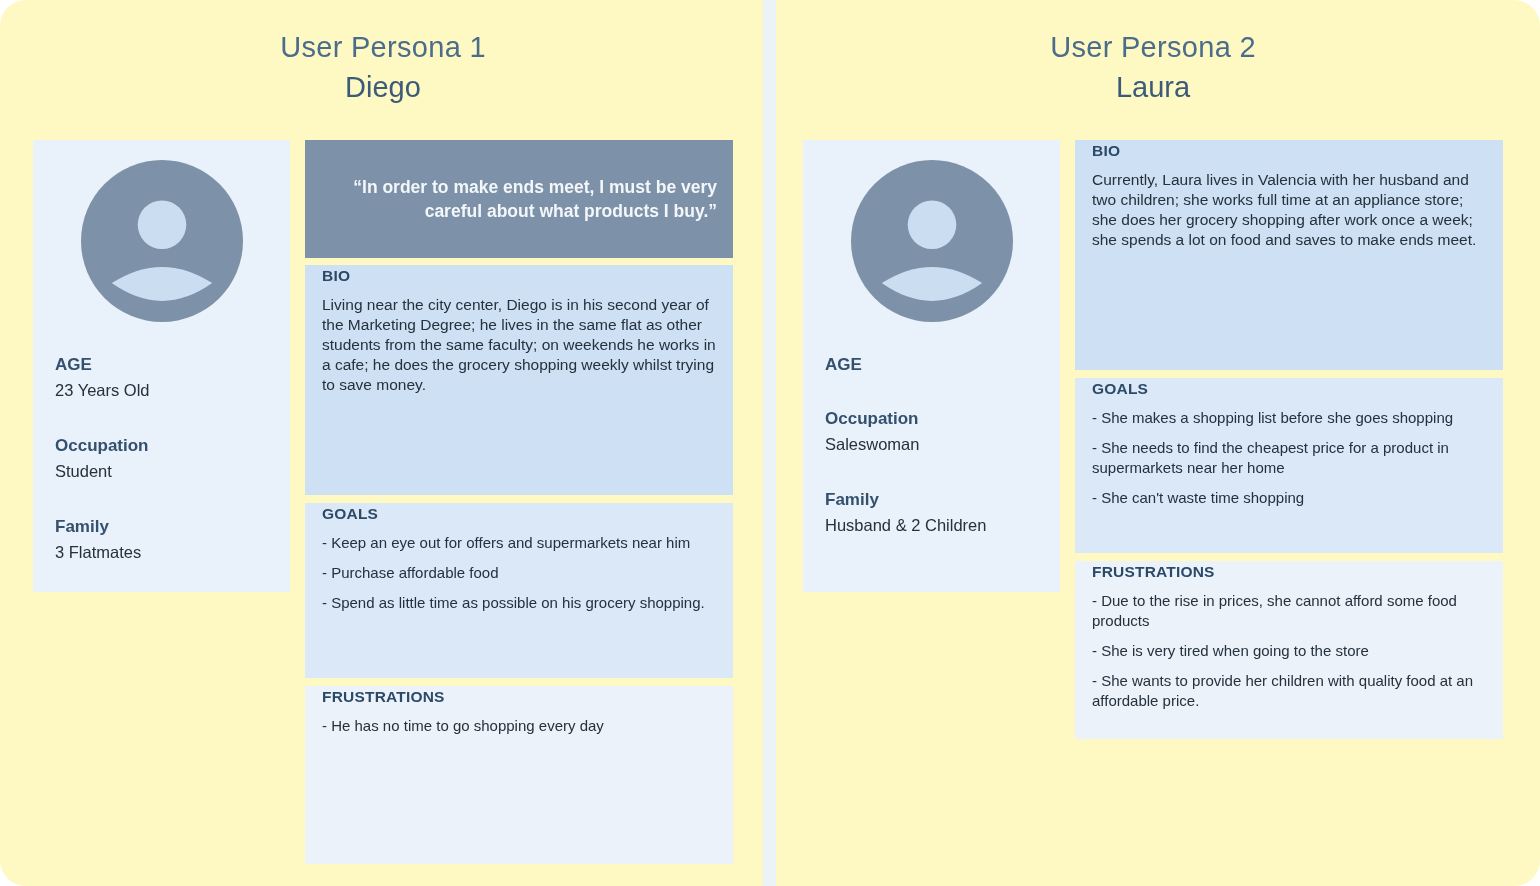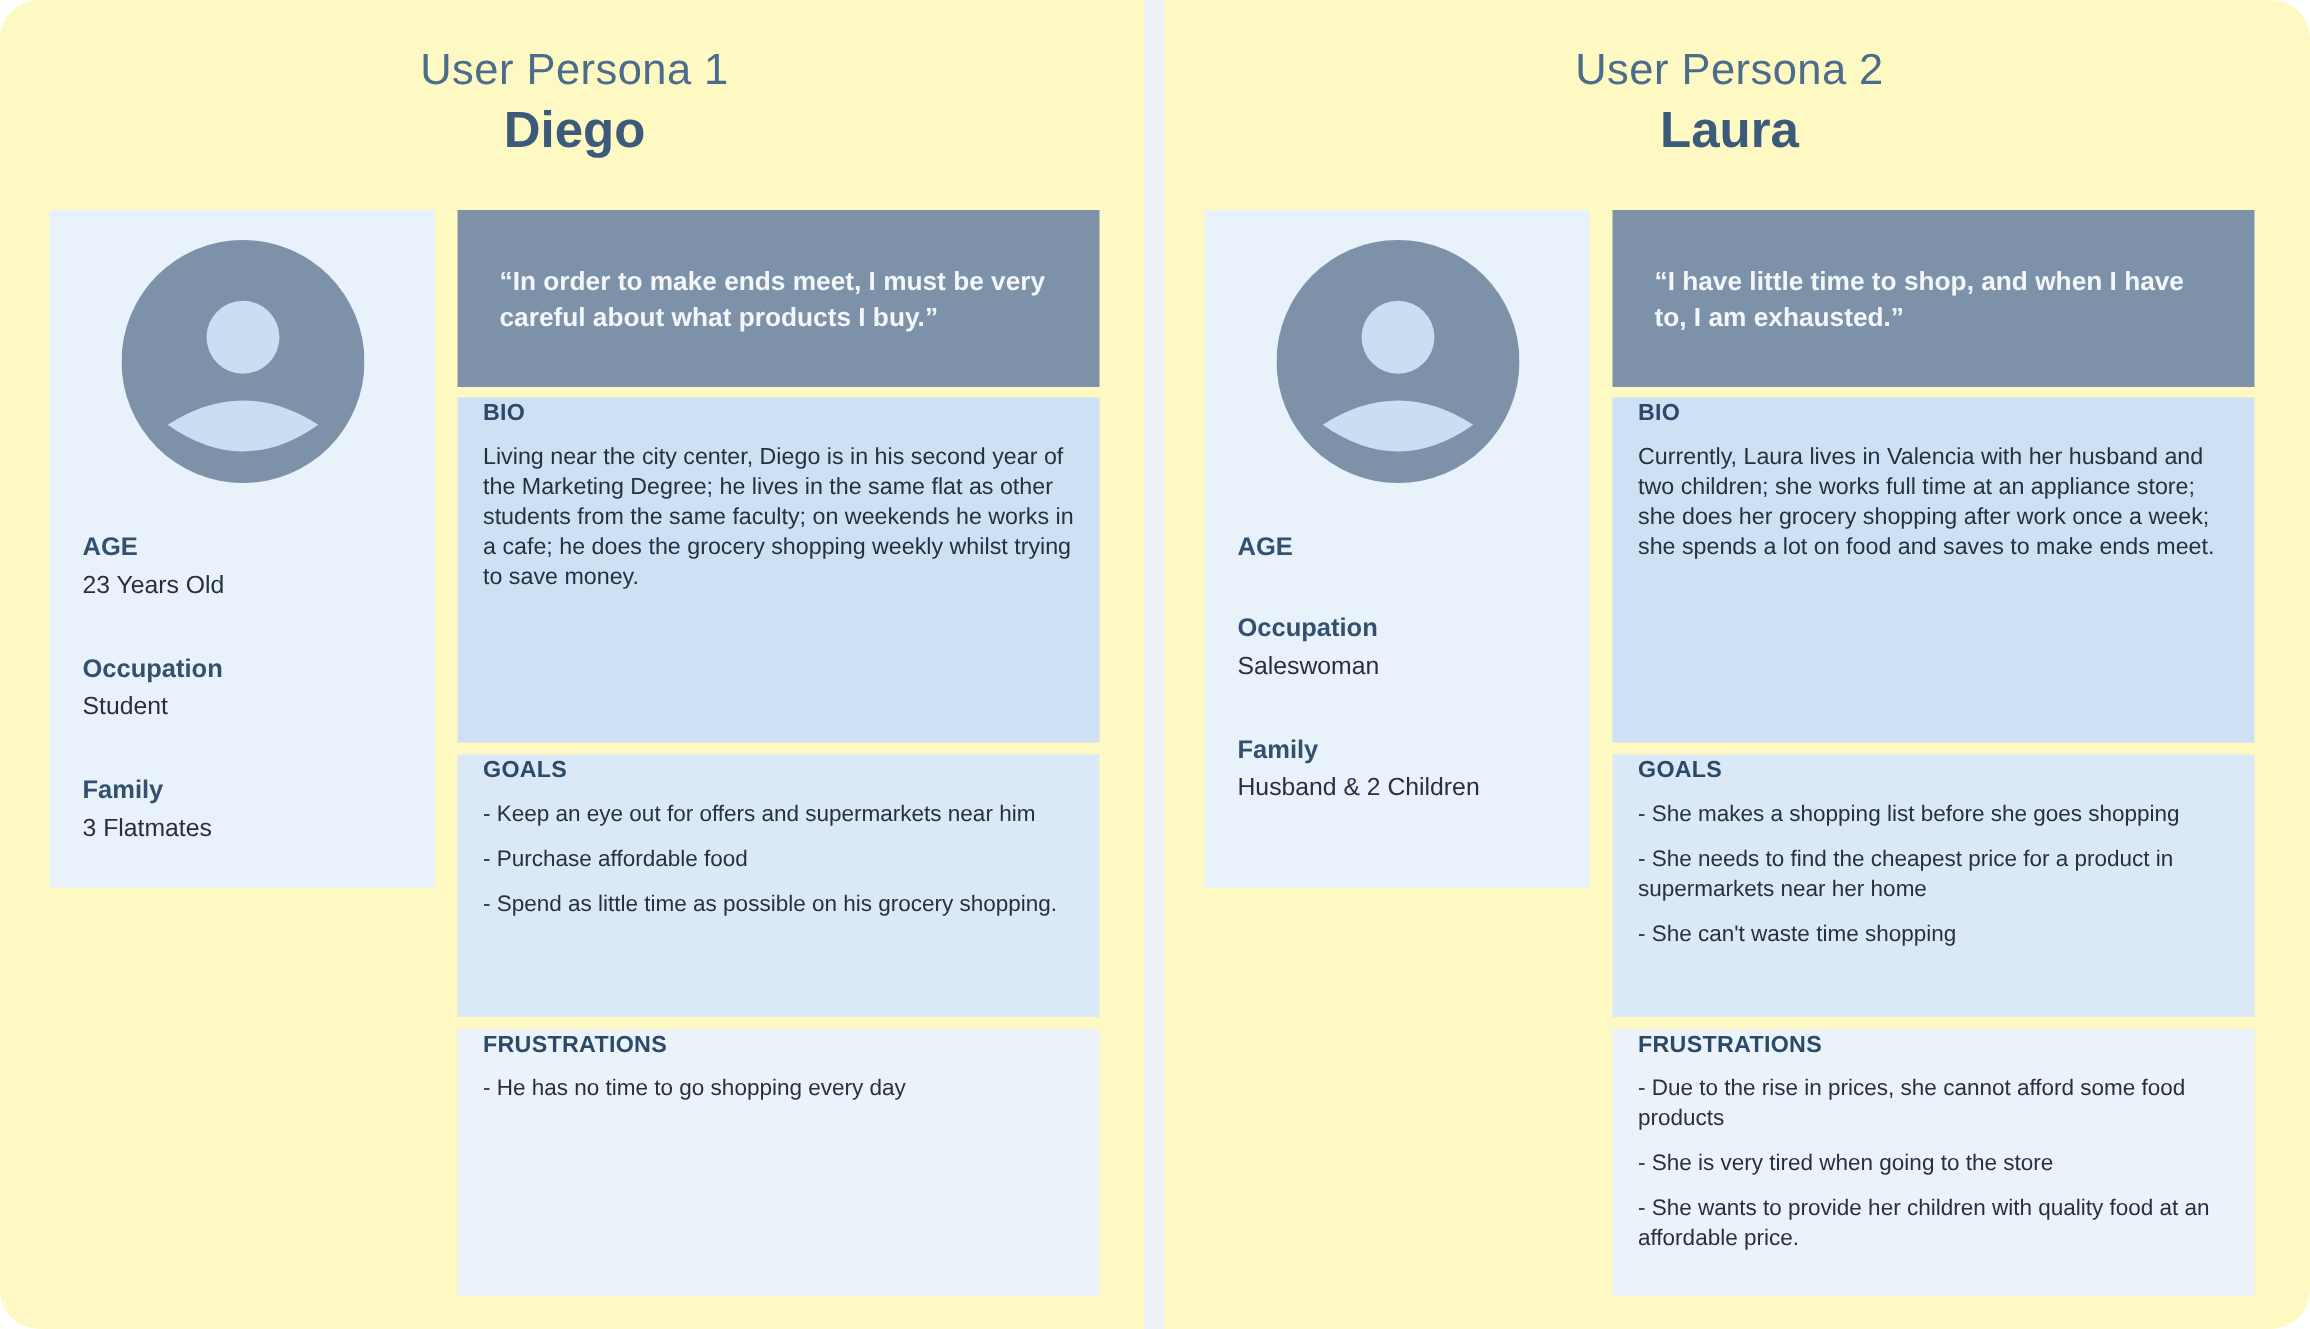--- a/index.html
+++ b/index.html
@@ -38,22 +38,22 @@
     text-align: center;
   }
   .persona-title {
     font-size: 29px;
     font-weight: 400;
     color: #4C6C8C;
     letter-spacing: 0.3px;
     line-height: 40px;
   }
   .persona-name {
-    font-size: 34px;
-    font-weight: 700;
+    font-size: 29px;
+    font-weight: 400;
     color: #3C5A7A;
     line-height: 40px;
   }
 
   
   .info-panel {
     position: absolute;
     left: 0; top: 140px;
     width: 257px; height: 452px;
     background: #E9F1FA;
@@ -86,22 +86,22 @@
     position: absolute;
     left: 272px; top: 140px;
     width: 428px;
   }
   .quote-box {
     height: 118px;
     background: #7D92A8;
     display: flex;
     align-items: center;
     justify-content: center;
-    text-align: left;
-    padding: 0 28px;
+    text-align: right;
+    padding: 0 16px;
     margin-bottom: 7px;
   }
   .quote-text {
     color: #F3F6FA;
     font-size: 17.5px;
     font-weight: 700;
     line-height: 24px;
   }
   .section {
     padding: 2px 17px;
@@ -213,23 +213,20 @@
           <div class="info-value">Saleswoman</div>
         </div>
         <div class="info-entry">
           <div class="info-label">Family</div>
           <div class="info-value">Husband &amp; 2 Children</div>
         </div>
       </div>
     </div>
 
     <div class="sections">
-      <div class="quote-box">
-        <div class="quote-text">“I have little time to shop, and when I have to, I am exhausted.”</div>
-      </div>
       <div class="section bio">
         <div class="section-heading">BIO</div>
         <div class="section-text">Currently, Laura lives in Valencia with her husband and two children; she works full time at an appliance store; she does her grocery shopping after work once a week; she spends a lot on food and saves to make ends meet.</div>
       </div>
       <div class="section goals">
         <div class="section-heading">GOALS</div>
         <div>
             <div class="bullet-item">- She makes a shopping list before she goes shopping</div>
             <div class="bullet-item">- She needs to find the cheapest price for a product in supermarkets near her home</div>
             <div class="bullet-item">- She can't waste time shopping</div>

